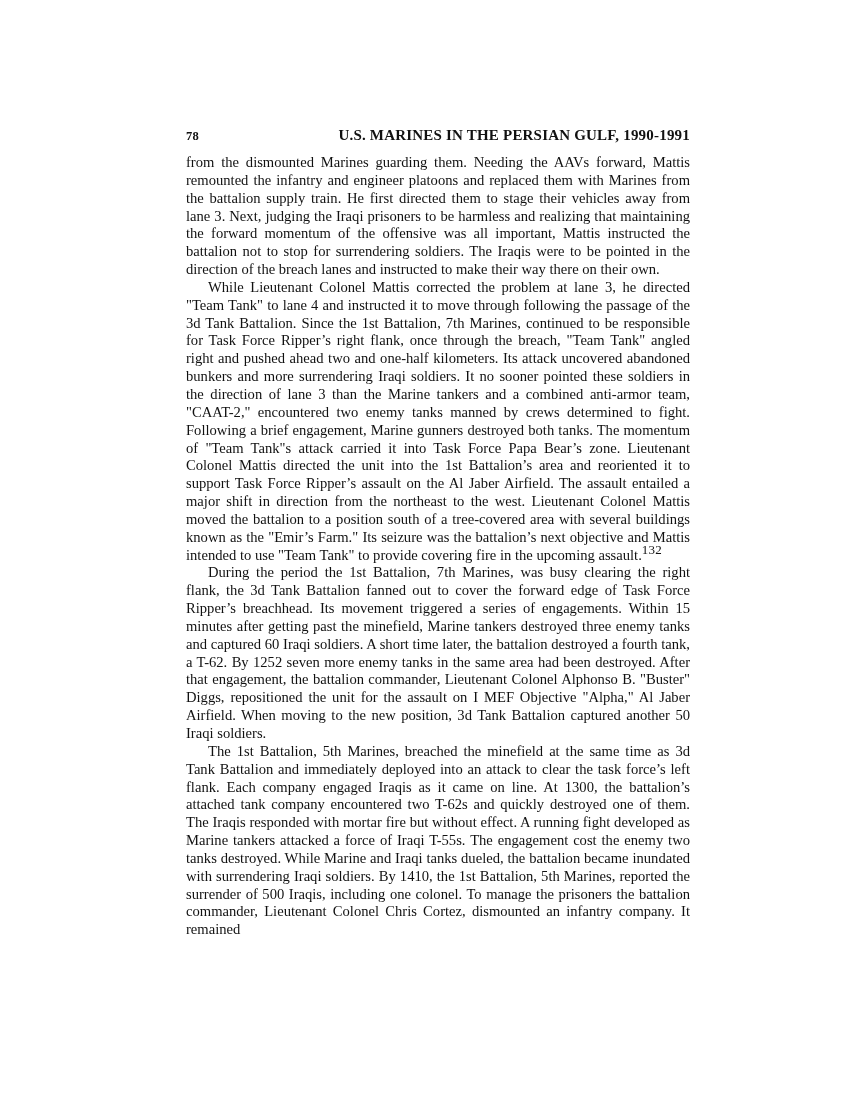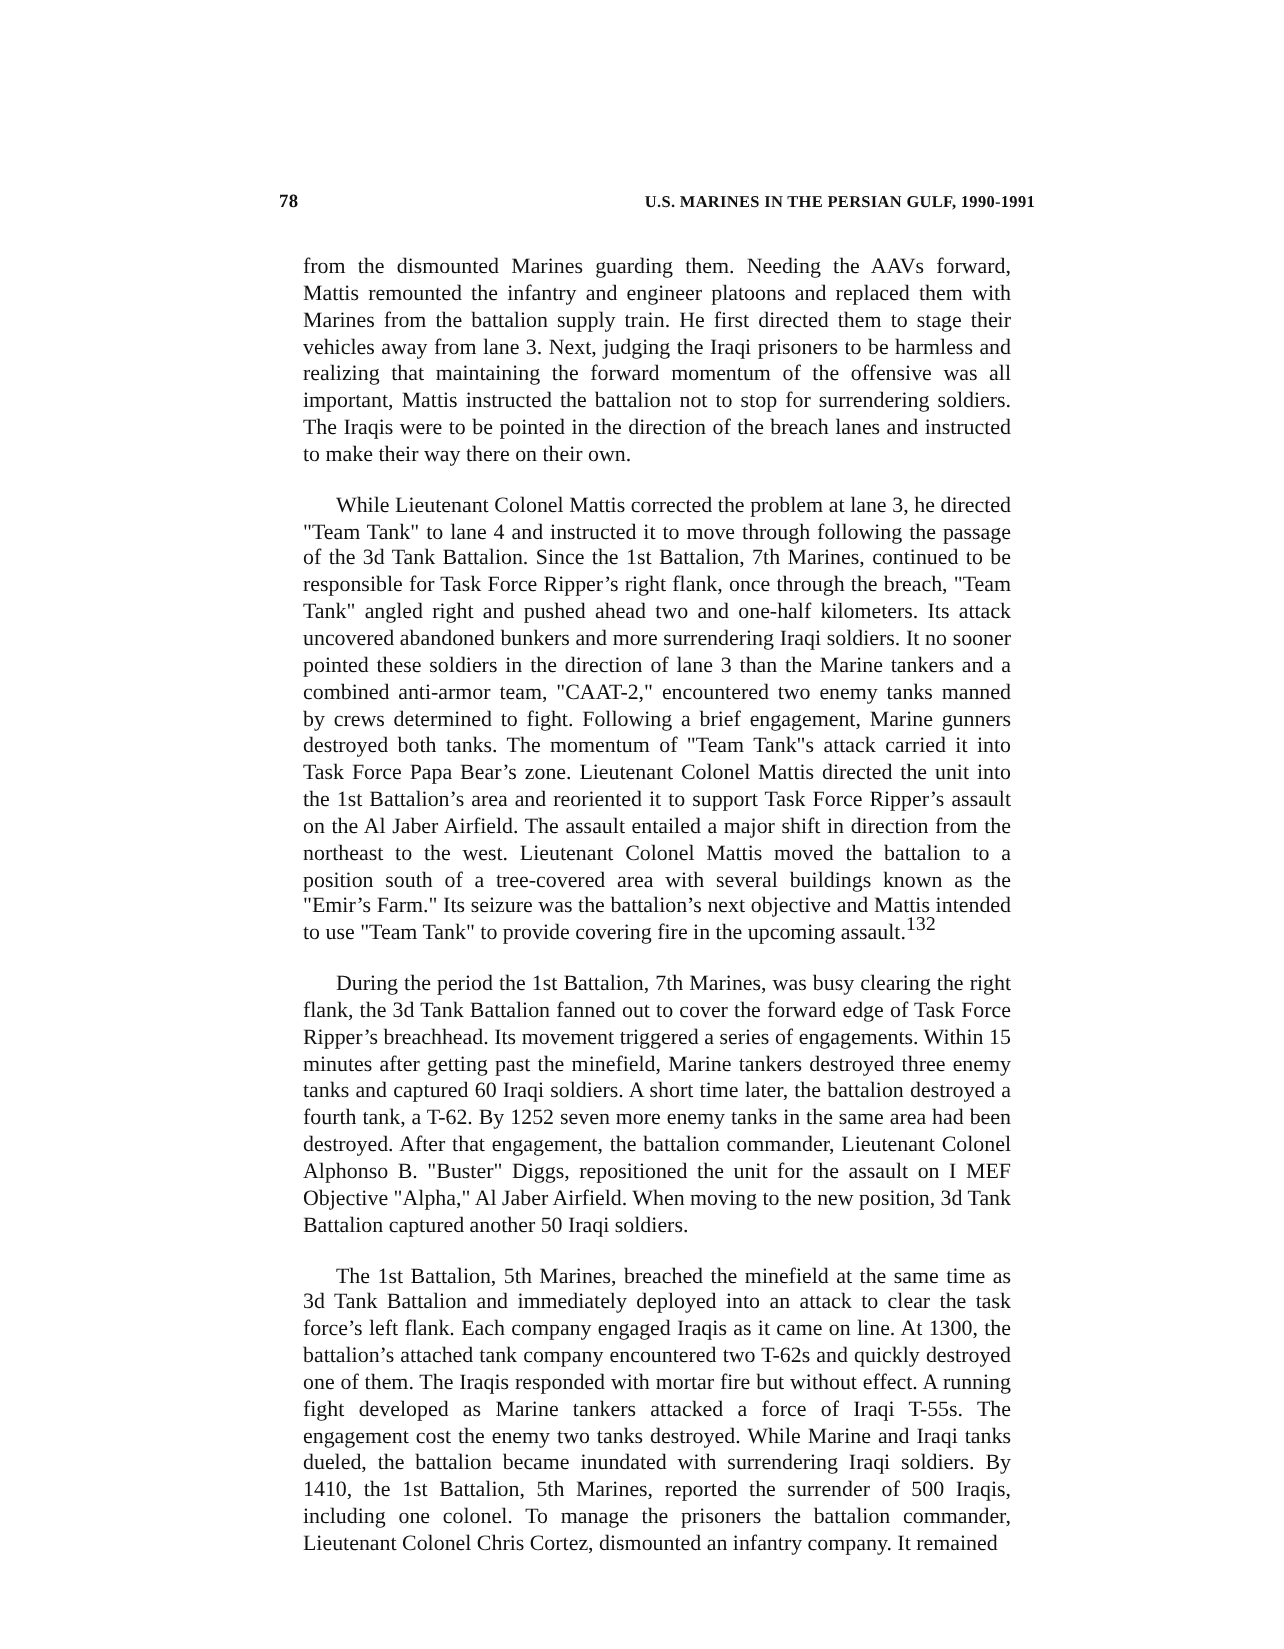--- a/index.html
+++ b/index.html
@@ -24,36 +24,36 @@
     display: flex;
     justify-content: space-between;
     align-items: baseline;
   }
   .page-number {
     font-size: 12.5px;
     font-weight: 600;
     letter-spacing: 0.3px;
   }
   .running-title {
-    font-size: 11px;
+    font-size: 15px;
     font-weight: 700;
     letter-spacing: 0.2px;
   }
   .body-text {
     position: absolute;
     left: 186px;
     width: 504px;
     top: 154px;
     font-size: 14.6px;
     line-height: 17.85px;
     text-align: justify;
     text-justify: inter-word;
   }
   .body-text p {
-    margin: 16px;
+    margin: 0;
     padding: 0;
     text-indent: 22px;
   }
   .body-text p.no-indent {
     text-indent: 0;
   }
   sup.footnote {
     font-size: 13px;
     line-height: 0;
     vertical-align: super;

